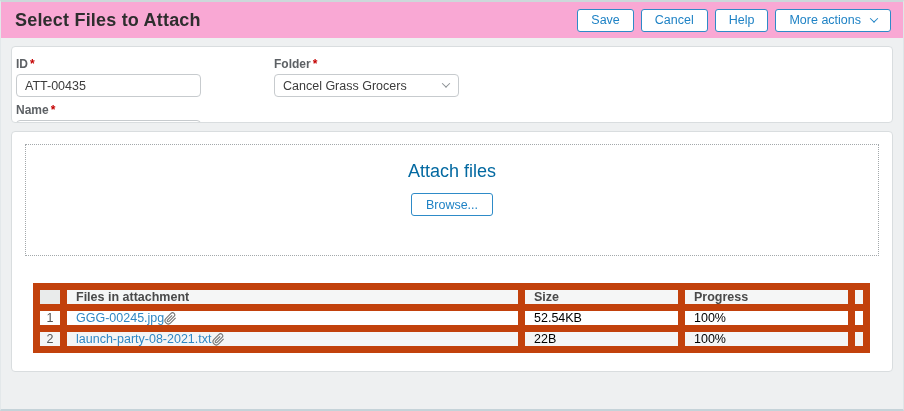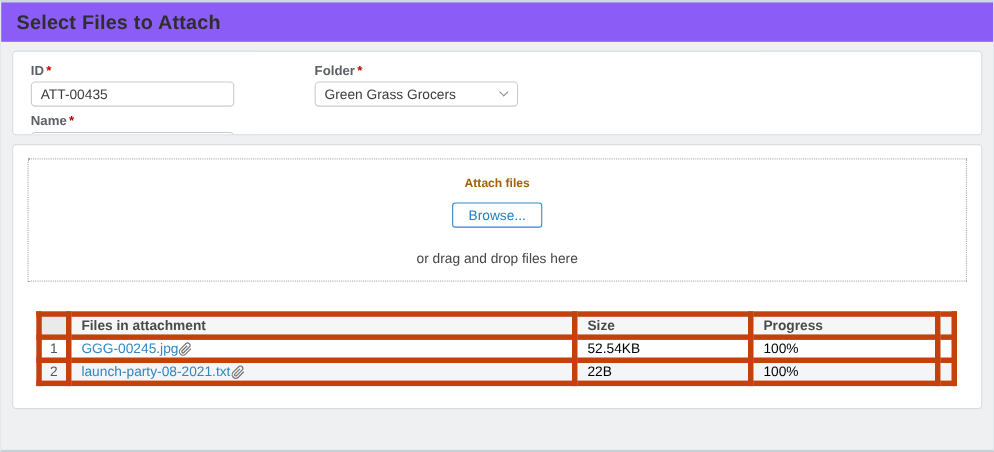--- a/index.html
+++ b/index.html
@@ -5,101 +5,110 @@
   * { margin:0; padding:0; box-sizing:border-box; }
   html,body { background:#fff; }
   body { font-family:"Liberation Sans", sans-serif; }
   .window {
     position:relative; width:904px; height:411px; overflow:hidden;
     background:#eef0f1;
     border-top:2px solid #ccd8da; border-bottom:2px solid #c5d3d9;
     border-left:1px solid #e3e8ea; border-right:1px solid #dfe6e8;
   }
   .header {
-    height:36px; background:#8b5cf6; display:flex; align-items:center;
+    height:36px; background:#f9a8d4; display:flex; align-items:center;
     justify-content:space-between; padding:0 12px 0 14px;
   }
   .title { font-size:18px; font-weight:bold; color:#2e2e2e; letter-spacing:.2px; }
   .header-buttons { display:flex; gap:7px; align-items:center; }
   .btn {
     display:inline-flex; align-items:center; justify-content:center;
     background:#fff; border:1px solid #2e8bc8; color:#1e82c5;
     border-radius:3px; font-family:"Liberation Sans",sans-serif;
     font-size:12.5px; height:23px; padding:0 13px; cursor:pointer; white-space:nowrap;
   }
   .chev {
     display:inline-block; width:6px; height:6px;
     border-right:1.5px solid currentColor; border-bottom:1.5px solid currentColor;
     transform:rotate(45deg) translate(-1px,-1px);
   }
   .btn .chev { margin-left:10px; }
   .panel {
     background:#fff; border:1px solid #d9dddf; border-radius:4px;
     margin:8px 10px 0 10px;
   }
-  .form-panel { height:77px; padding:8px 16px; overflow:hidden; }
+  .form-panel { height:77px; padding:8px 4px; overflow:hidden; }
   .form-grid { display:grid; grid-template-columns:258px 258px 1fr; }
   .field { width:185px; margin-bottom:4px; }
   .field-label { font-size:12px; font-weight:bold; color:#5d6165; margin:2px 0 3px; }
   .req { color:#c40000; margin-left:2px; font-weight:bold; }
   .tf {
     width:185px; height:23px; border:1px solid #c7cbce; border-radius:4px;
     padding:0 8px; font-size:12.5px; color:#3c3c3c; background:#fff;
     font-family:"Liberation Sans",sans-serif; outline:none;
   }
   .select {
     width:185px; height:23px; border:1px solid #c7cbce; border-radius:4px;
     background:#fff; display:flex; align-items:center; justify-content:space-between;
     padding:0 9px 0 8px; font-size:12.5px; color:#3c3c3c; cursor:pointer;
   }
   .select .chev { color:#8a8f93; margin-top:-2px; }
   .attach-panel { height:241px; padding:12px 13px; }
   .dropzone {
     border:1px dotted #a3a8ab; height:112px; text-align:center; padding-top:16px;
   }
-  .attach-title { font-size:11px; font-weight:bold; color:#a16207; }
+  .attach-title { font-size:18px; font-weight:normal; color:#0369a1; }
   .browse-btn { margin-top:11px; padding:0 14px;text-align:center; }
   .dragdrop { margin-top:21px; font-size:12.5px; color:#464646; }
   .table-wrap { margin:27px 0 0 8px; }
   table { border-collapse:collapse; width:calc(100% - 9px); font-size:12.5px; table-layout:fixed; }
-  th, td { border:5px solid #c2410c; height:21px; padding:0 9px; overflow:hidden; white-space:nowrap; }
+  th, td { border:7px solid #c2410c; height:21px; padding:0 9px; overflow:hidden; white-space:nowrap; }
   thead th { background:#f5f6f6; font-weight:bold; color:#4a4a4a; text-align:left; }
   thead th.num-h { background:#e9ebeb; }
   tbody tr:nth-child(even) td { background:#f4f5f6; }
   td.num { text-align:center; color:#555; padding:0 4px; }
   .col-num { width:27px; } .col-size { width:160px; } .col-prog { width:170px; } .col-end { width:15px; }
   .file-cell-inner { display:flex; align-items:center; justify-content:flex-start; }
   .file-link { color:#2f87c4; text-decoration:none; cursor:pointer; }
   .clip { width:13px; height:13px; stroke:#737373; fill:none; stroke-width:2; flex:0 0 auto; }
 </style>
 </head>
 <body>
 
 <div class="window">
 
   <div class="header">
     <div class="title">Select Files to Attach</div>
+    <div class="header-buttons">
+      <button class="btn">Save</button>
+      <button class="btn">Cancel</button>
+      <button class="btn">Help</button>
+      <button class="btn">
+        <span>More actions</span>
+        <span class="chev"></span>
+      </button>
+    </div>
   </div>
 
   <div class="panel form-panel">
     <div class="form-grid">
 
       <div class="field">
         <div class="field-label">
           <span>ID</span><span class="req">*</span>
         </div>
         <input class="tf" type="text" value="ATT-00435" style="">
       </div>
 
       <div class="field">
         <div class="field-label">
           <span>Folder</span><span class="req">*</span>
         </div>
         <div class="select">
-          <span>Green Grass Grocers</span>
+          <span>Cancel Grass Grocers</span>
           <span class="chev"></span>
         </div>
       </div>
 
       <div class="field">
       </div>
 
       <div class="field">
         <div class="field-label">
           <span>Name</span><span class="req">*</span>
@@ -108,21 +117,20 @@
       </div>
 
     </div>
   </div>
 
   <div class="panel attach-panel">
 
     <div class="dropzone">
       <div class="attach-title">Attach files</div>
       <button class="btn browse-btn">Browse...</button>
-      <div class="dragdrop">or drag and drop files here</div>
     </div>
 
     <div class="table-wrap">
       <table>
         <colgroup>
           <col class="col-num">
             <col>
             <col class="col-size">
             <col class="col-prog">
             <col class="col-end">

